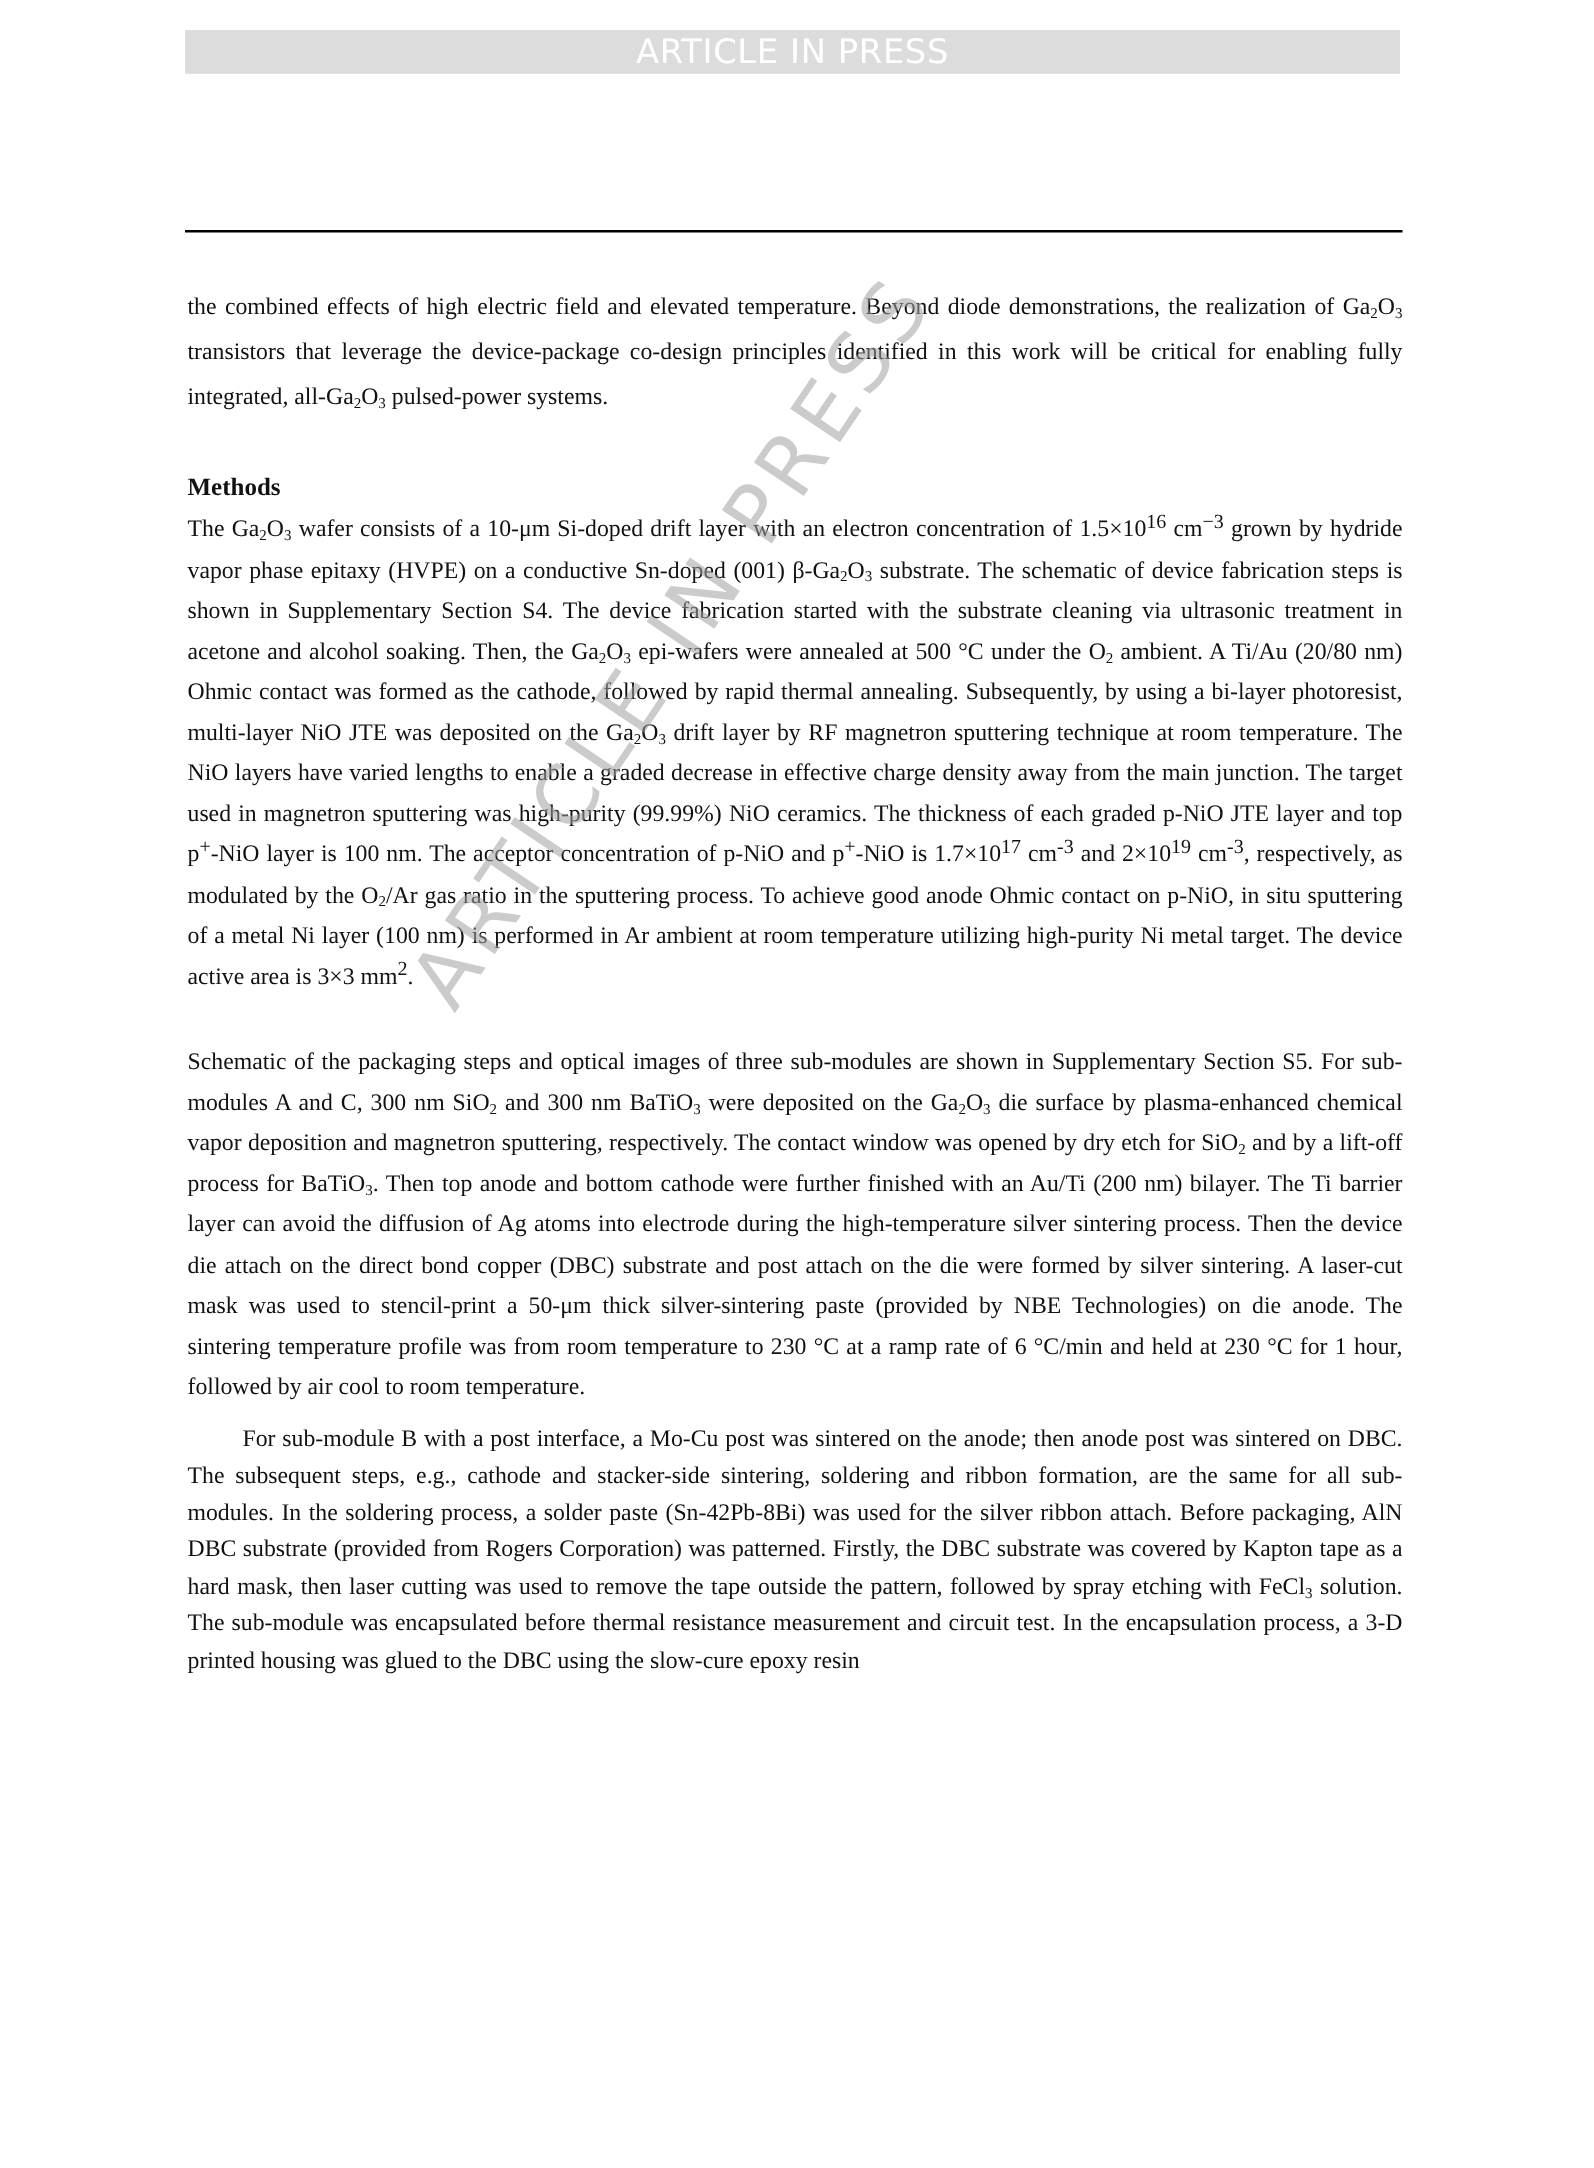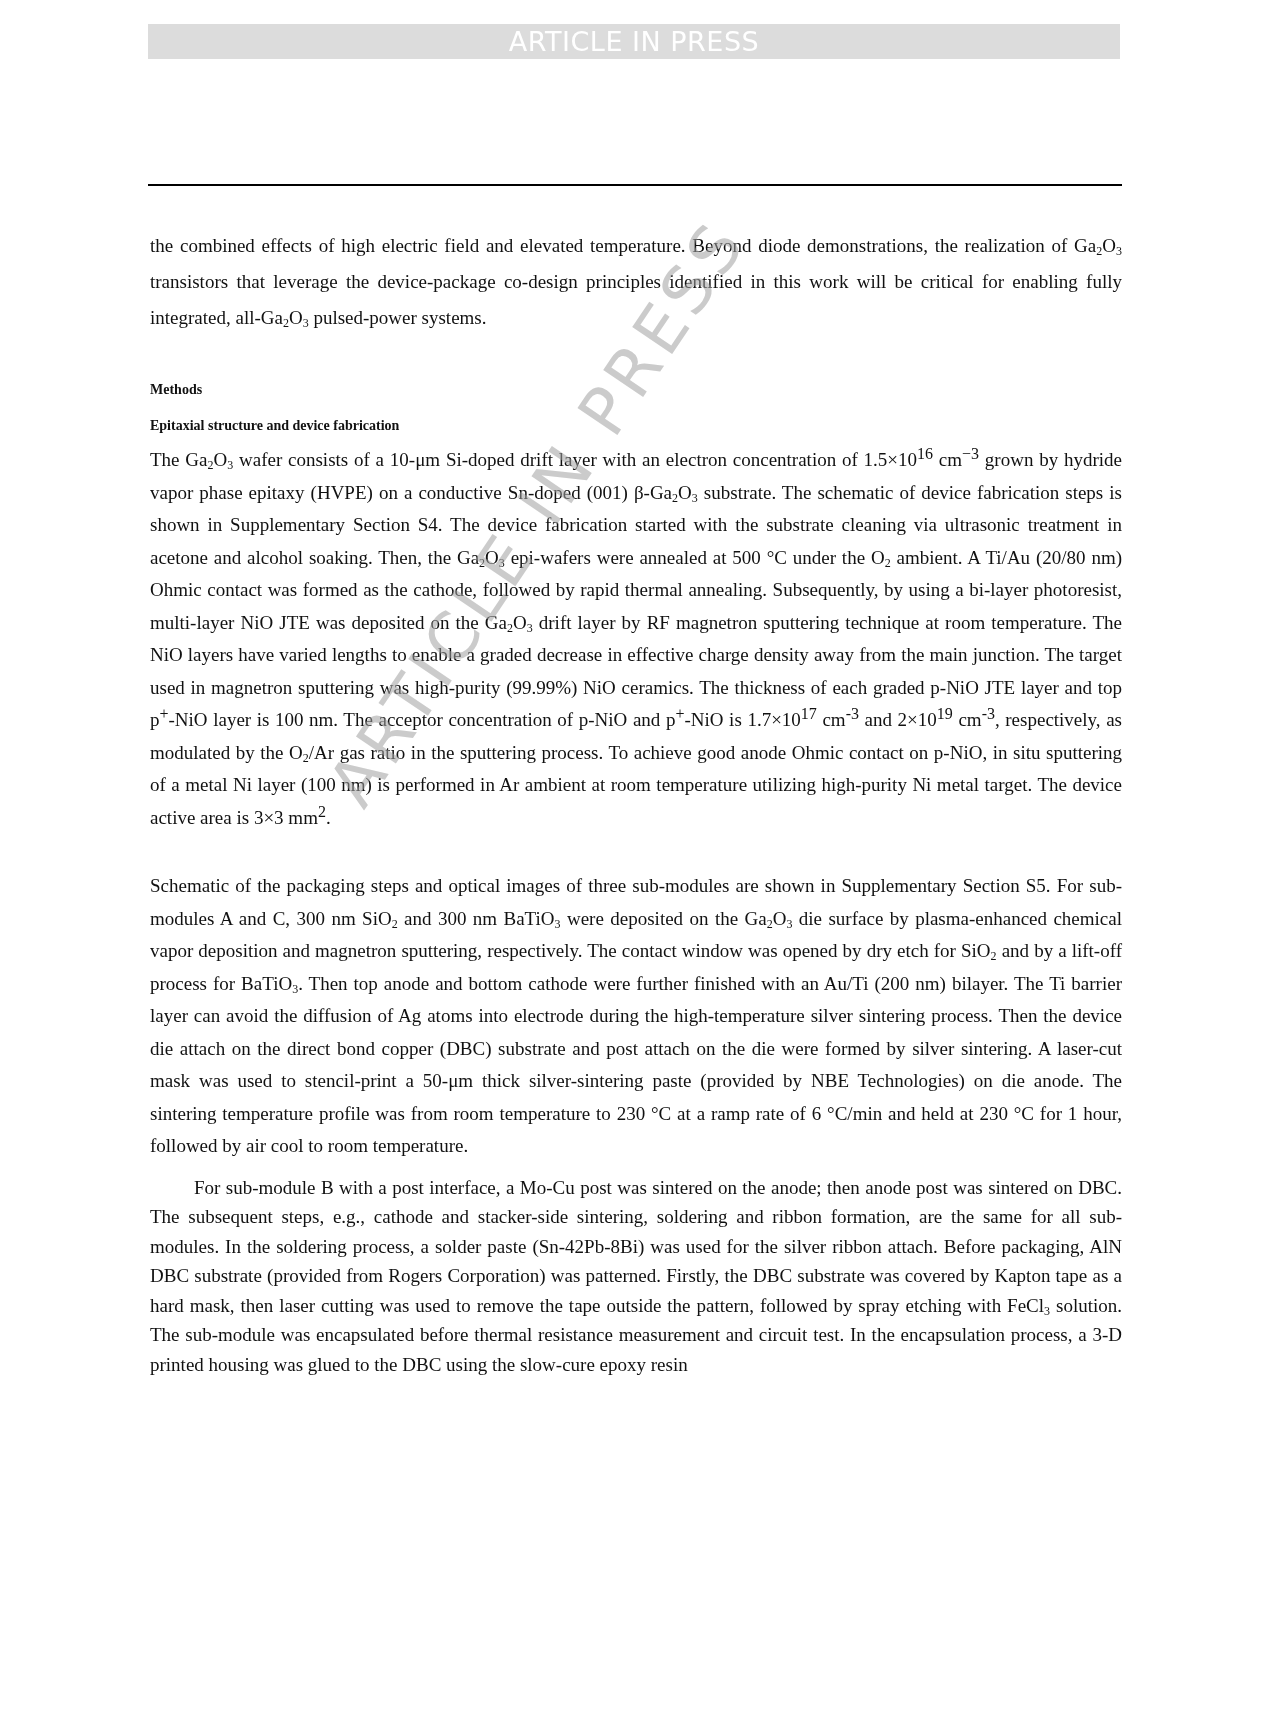--- a/index.html
+++ b/index.html
@@ -11,21 +11,21 @@
     letter-spacing: 0.5px;
   }
   .rule { position: absolute; left: 148px; top: 184px; width: 974px; height: 2px; background: #000; }
   .content {
     position: absolute; left: 150px; top: 228px; width: 972px;
     font-family: "Liberation Serif", serif; font-size: 19px; color: #111;
     text-align: justify;
   }
   .content p { margin: 0; line-height: 36px; }
   .content .lh32 { line-height: 32.5px; }
-  .content h3 { margin: 0; font-size: 14px; font-weight: bold; line-height: 36px; }
+  .content h3 { margin: 0; font-size: 20px; font-weight: bold; line-height: 36px; }
   .gap-lg { height: 36px; }
   .gap-sm { height: 10px; }
   .indent { text-indent: 44px; }
   sub { font-size: 12px; vertical-align: -3px; line-height: 0; }
   sup { font-size: 16px; vertical-align: 7px; line-height: 0; }
   .watermark {
     position: absolute; left: 345px; top: 760px; width: 700px;
     transform: rotate(-56deg); transform-origin: left center;
     font-family: "DejaVu Sans", sans-serif; font-size: 66px; color: rgba(160,160,160,0.55);
     letter-spacing: 6px; white-space: nowrap; pointer-events: none;
@@ -35,21 +35,20 @@
 <body>
 
 <div class="banner">ARTICLE IN PRESS</div>
 <div class="rule"></div>
 
 <div class="content">
   <p><span>the combined effects of high electric field and elevated temperature. Beyond diode demonstrations, the realization of</span> <span>Ga</span><sub>2</sub><span>O</span><sub>3</sub><span> transistors that leverage the device-package co-design principles identified in this work will be critical for enabling fully integrated, all-Ga</span><sub>2</sub><span>O</span><sub>3</sub><span> pulsed-power systems.</span></p>
 
   <div class="gap-lg"></div>
   <h3>Methods</h3>
-  <h3>Epitaxial structure and device fabrication</h3>
 
   <p class="lh32"><span>The Ga</span><sub>2</sub><span>O</span><sub>3</sub><span> wafer consists of a 10-μm Si-doped drift layer with an electron concentration of 1.5×10</span><sup>16</sup><span> cm</span><sup>−3</sup><span> grown by hydride vapor phase epitaxy (HVPE) on a conductive Sn-doped (001) β-Ga</span><sub>2</sub><span>O</span><sub>3</sub><span> substrate. The schematic of device fabrication steps is shown in Supplementary Section S4. The device fabrication started with the substrate cleaning via ultrasonic treatment in acetone and alcohol soaking. Then, the Ga</span><sub>2</sub><span>O</span><sub>3</sub><span> epi-wafers were annealed at 500 °C under the O</span><sub>2</sub><span> ambient. A Ti/Au (20/80 nm) Ohmic contact was formed as the cathode, followed by rapid thermal annealing. Subsequently, by using a bi-layer photoresist, multi-layer NiO JTE was deposited on the Ga</span><sub>2</sub><span>O</span><sub>3</sub><span> drift layer by RF magnetron sputtering technique at room temperature. The NiO layers have varied lengths to enable a graded decrease in effective charge density away from the main junction. The target used in magnetron sputtering was high-purity (99.99%) NiO ceramics. The thickness of each graded p-NiO JTE layer and top p</span><sup>+</sup><span>-NiO layer is 100 nm. The acceptor concentration of p-NiO and p</span><sup>+</sup><span>-NiO is 1.7×10</span><sup>17</sup><span> cm</span><sup>-3</sup><span> and 2×10</span><sup>19</sup><span> cm</span><sup>-3</sup><span>, respectively, as modulated by the O</span><sub>2</sub><span>/Ar gas ratio in the sputtering process. To achieve good anode Ohmic contact on p-NiO, in situ sputtering of a metal Ni layer (100 nm) is performed in Ar ambient at room temperature utilizing high-purity Ni metal target. The device active area is 3×3 mm</span><sup>2</sup><span>.</span></p>
 
   <div class="gap-lg"></div>
 
   <p class="lh32"><span>Schematic of the packaging steps and optical images of three sub-modules are shown in Supplementary Section S5. For sub-modules A and C, 300 nm SiO</span><sub>2</sub><span> and 300 nm BaTiO</span><sub>3</sub><span> were deposited on the Ga</span><sub>2</sub><span>O</span><sub>3</sub><span> die surface by plasma-enhanced chemical vapor deposition and magnetron sputtering, respectively. The contact window was opened by dry etch for SiO</span><sub>2</sub><span> and by a lift-off process for BaTiO</span><sub>3</sub><span>. Then top anode and bottom cathode were further finished with an Au/Ti (200 nm) bilayer. The Ti barrier layer can avoid the diffusion of Ag atoms into electrode during the high-temperature silver sintering process. Then the device die attach on the direct bond copper (DBC) substrate and post attach on the die were formed by silver sintering. A laser-cut mask was used to stencil-print a 50-μm thick silver-sintering paste (provided by NBE Technologies) on die anode. The sintering temperature profile was from room temperature to 230 °C at a ramp rate of 6 °C/min and held at 230 °C for 1 hour, followed by air cool to room temperature.</span></p>
   <div class="gap-sm"></div>
   <p class="indent" style="line-height:29.5px"><span>For sub-module B with a post interface, a Mo-Cu post was sintered on the anode; then anode post was sintered on DBC. The subsequent steps, e.g., cathode and stacker-side sintering, soldering and ribbon formation, are the same for all sub-modules. In the soldering process, a solder paste (Sn-42Pb-8Bi) was used for the silver ribbon attach. Before packaging, AlN DBC substrate (provided from Rogers Corporation) was patterned. Firstly, the DBC substrate was covered by Kapton tape as a hard mask, then laser cutting was used to remove the tape outside the pattern, followed by spray etching with FeCl</span><sub>3</sub><span> solution. The sub-module was encapsulated before thermal resistance measurement and circuit test. In the encapsulation process, a 3-D printed housing was glued to the DBC using the slow-cure epoxy resin</span></p>
 </div>
 

